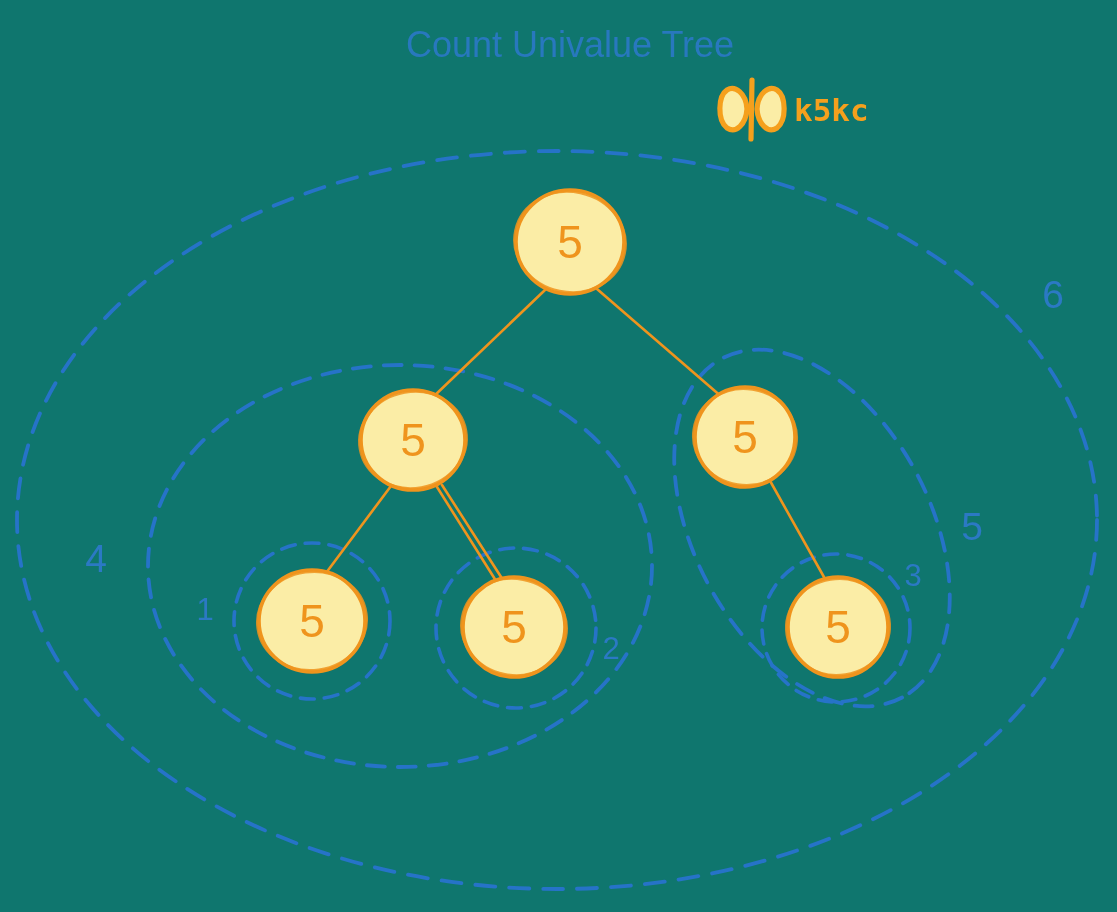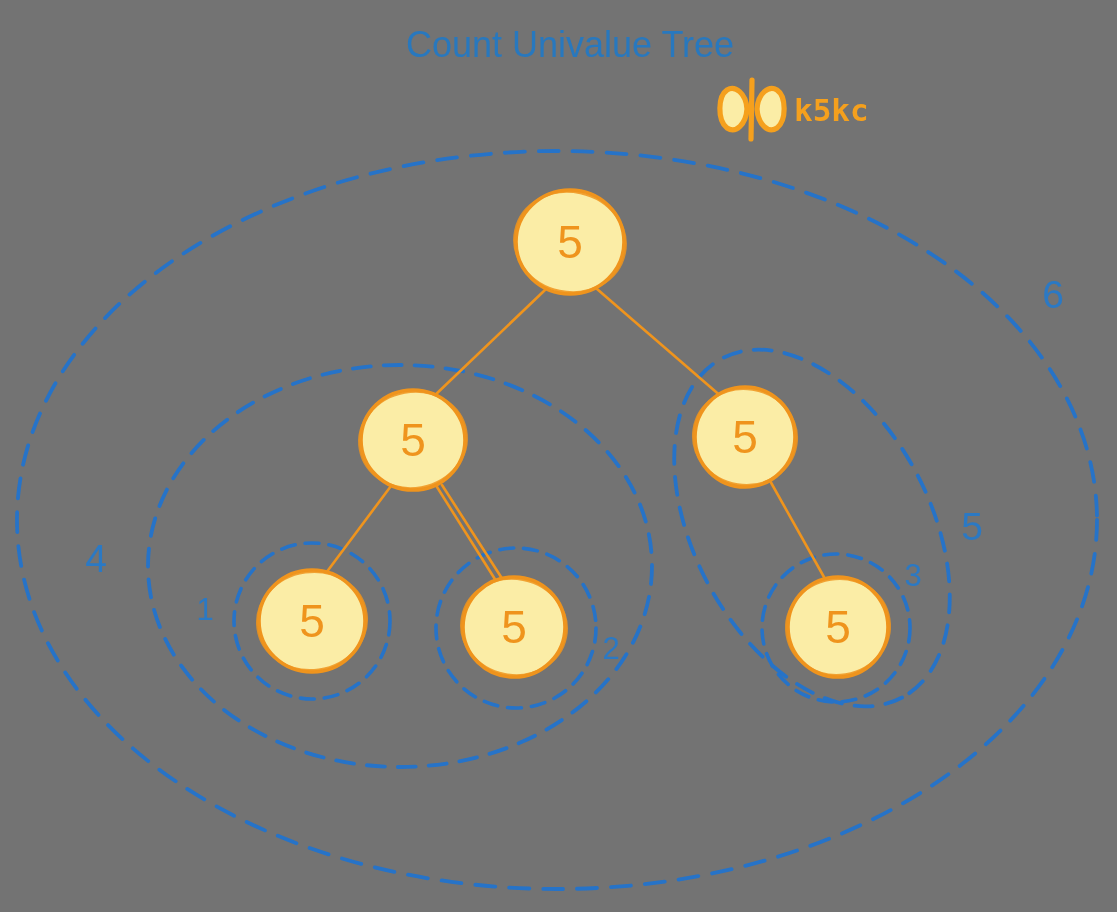--- a/index.html
+++ b/index.html
@@ -8,21 +8,21 @@
     background: #ffffff;
     width: 1117px;
     height: 912px;
     overflow: hidden;
     font-family: "Liberation Sans", sans-serif;
   }
   .stage {
     position: relative;
     width: 1117px;
     height: 912px;
-    background: #737373;
+    background: #0f766e;
   }
   svg { display: block; }
   text { user-select: none; }
   .title-text {
     font-family: "Liberation Sans", sans-serif;
     font-size: 36px;
     font-weight: 500;
     fill: #2878be;
   }
   .logo-text {

